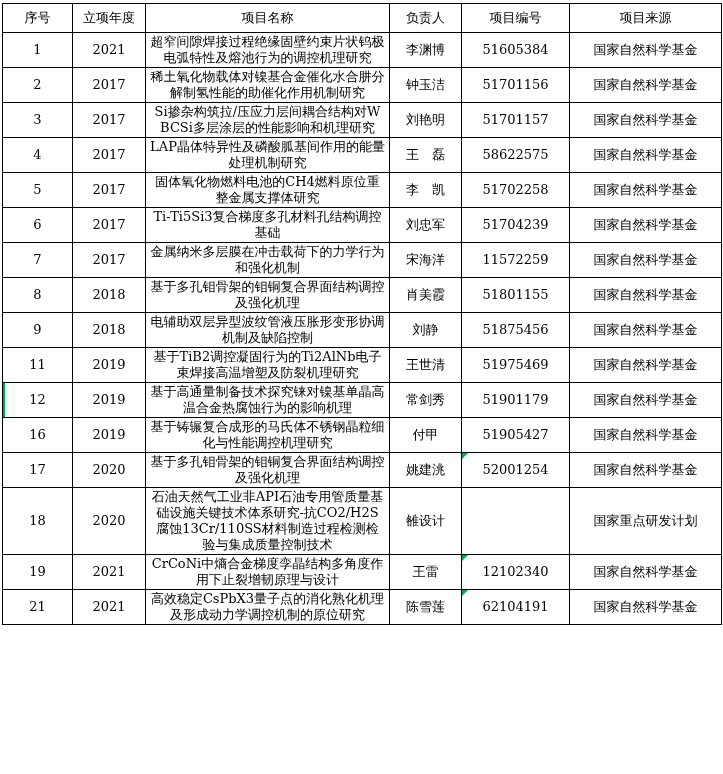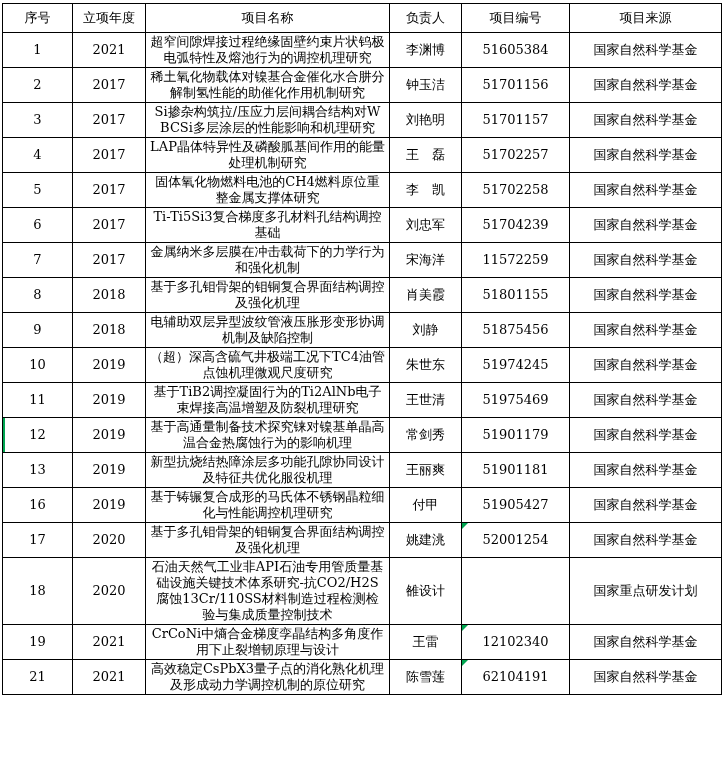--- a/index.html
+++ b/index.html
@@ -78,21 +78,21 @@
     <td class="name">Si掺杂构筑拉/压应力层间耦合结构对WBCSi多层涂层的性能影响和机理研究</td>
     <td class="pi">刘艳明</td>
     <td class="code">51701157</td>
     <td class="source">国家自然科学基金</td>
   </tr>
         <tr class="data-row">
     <td class="no">4</td>
     <td class="year">2017</td>
     <td class="name">LAP晶体特异性及磷酸胍基间作用的能量处理机制研究</td>
     <td class="pi">王　磊</td>
-    <td class="code">51702257</td>
+    <td class="code">58622575</td>
     <td class="source">国家自然科学基金</td>
   </tr>
         <tr class="data-row">
     <td class="no">5</td>
     <td class="year">2017</td>
     <td class="name">固体氧化物燃料电池的CH4燃料原位重整金属支撑体研究</td>
     <td class="pi">李　凯</td>
     <td class="code">51702258</td>
     <td class="source">国家自然科学基金</td>
   </tr>
@@ -122,49 +122,33 @@
   </tr>
         <tr class="data-row">
     <td class="no">9</td>
     <td class="year">2018</td>
     <td class="name">电辅助双层异型波纹管液压胀形变形协调机制及缺陷控制</td>
     <td class="pi">刘静</td>
     <td class="code">51875456</td>
     <td class="source">国家自然科学基金</td>
   </tr>
         <tr class="data-row">
-    <td class="no">10</td>
-    <td class="year">2019</td>
-    <td class="name">（超）深高含硫气井极端工况下TC4油管点蚀机理微观尺度研究</td>
-    <td class="pi">朱世东</td>
-    <td class="code">51974245</td>
-    <td class="source">国家自然科学基金</td>
-  </tr>
-        <tr class="data-row">
     <td class="no">11</td>
     <td class="year">2019</td>
     <td class="name">基于TiB2调控凝固行为的Ti2AlNb电子束焊接高温增塑及防裂机理研究</td>
     <td class="pi">王世清</td>
     <td class="code">51975469</td>
     <td class="source">国家自然科学基金</td>
   </tr>
         <tr class="data-row">
     <td class="no gl">12</td>
     <td class="year">2019</td>
     <td class="name">基于高通量制备技术探究铼对镍基单晶高温合金热腐蚀行为的影响机理</td>
     <td class="pi">常剑秀</td>
     <td class="code">51901179</td>
-    <td class="source">国家自然科学基金</td>
-  </tr>
-        <tr class="data-row">
-    <td class="no">13</td>
-    <td class="year">2019</td>
-    <td class="name">新型抗烧结热障涂层多功能孔隙协同设计及特征共优化服役机理</td>
-    <td class="pi">王丽爽</td>
-    <td class="code">51901181</td>
     <td class="source">国家自然科学基金</td>
   </tr>
         <tr class="data-row">
     <td class="no">16</td>
     <td class="year">2019</td>
     <td class="name">基于铸辗复合成形的马氏体不锈钢晶粒细化与性能调控机理研究</td>
     <td class="pi">付甲</td>
     <td class="code">51905427</td>
     <td class="source">国家自然科学基金</td>
   </tr>

